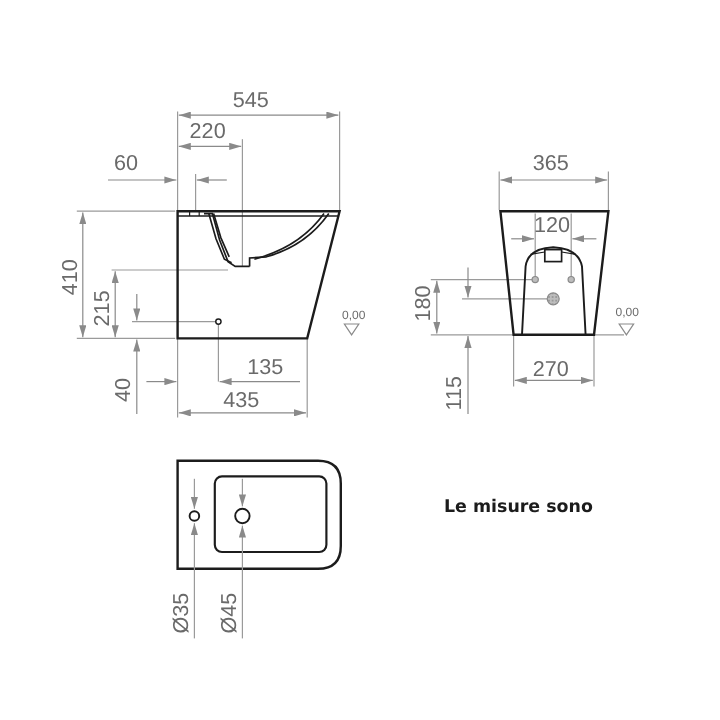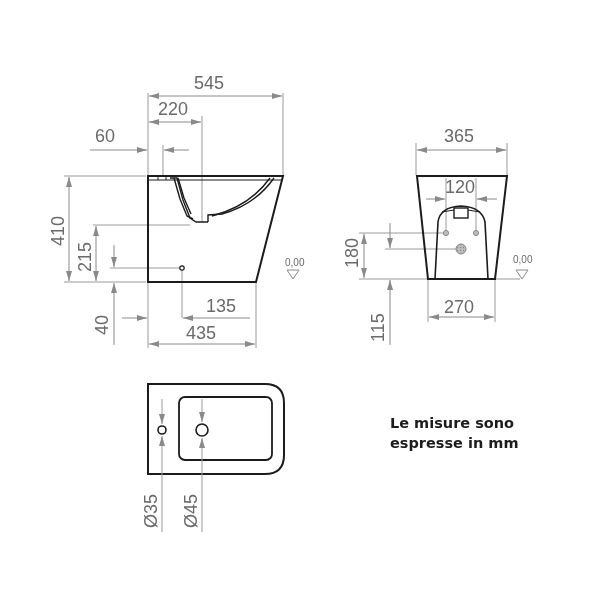--- a/index.html
+++ b/index.html
@@ -1,21 +1,21 @@
 <!DOCTYPE html>
 <html><head>
 <meta charset="utf-8">
 <style>
   html, body { margin: 0; padding: 0; background: #ffffff; }
   #canvas { position: relative; width: 600px; height: 600px; background: #ffffff; overflow: hidden; }
   svg { position: absolute; left: 0; top: 0; }
   .dim-text { font-family: "Liberation Sans", sans-serif; fill: #6a6a6a; }
   .note { position: absolute; left: 370px; top: 413px; font-family: "DejaVu Sans", sans-serif;
           font-weight: bold; font-size: 14.5px; line-height: 20px; color: #1c1c1c; }
-  .note div { white-space: nowrap; margin-left: 20px; }
+  .note div { white-space: nowrap; }
 </style>
 </head>
 <body>
 
 <div id="canvas">
 <svg width="600" height="600" viewBox="0 0 600 600" xmlns="http://www.w3.org/2000/svg">
   <defs>
     <marker id="arr" viewBox="0 0 10 6" refX="10" refY="3" markerWidth="10" markerHeight="6" orient="auto-start-reverse">
       <path d="M0,0 L10,3 L0,6 z" fill="#8a8a8a"></path>
     </marker>
@@ -144,15 +144,14 @@
     </g>
     <g class="dim-text" font-size="18">
       <text transform="translate(157,528) rotate(-90)">Ø35</text>
       <text transform="translate(197,528) rotate(-90)">Ø45</text>
     </g>
   </g>
 </svg>
 
 <div class="note">
   <div>Le misure sono</div>
-  <div>espresse in mm</div>
 </div>
 </div>
 
 </body></html>

